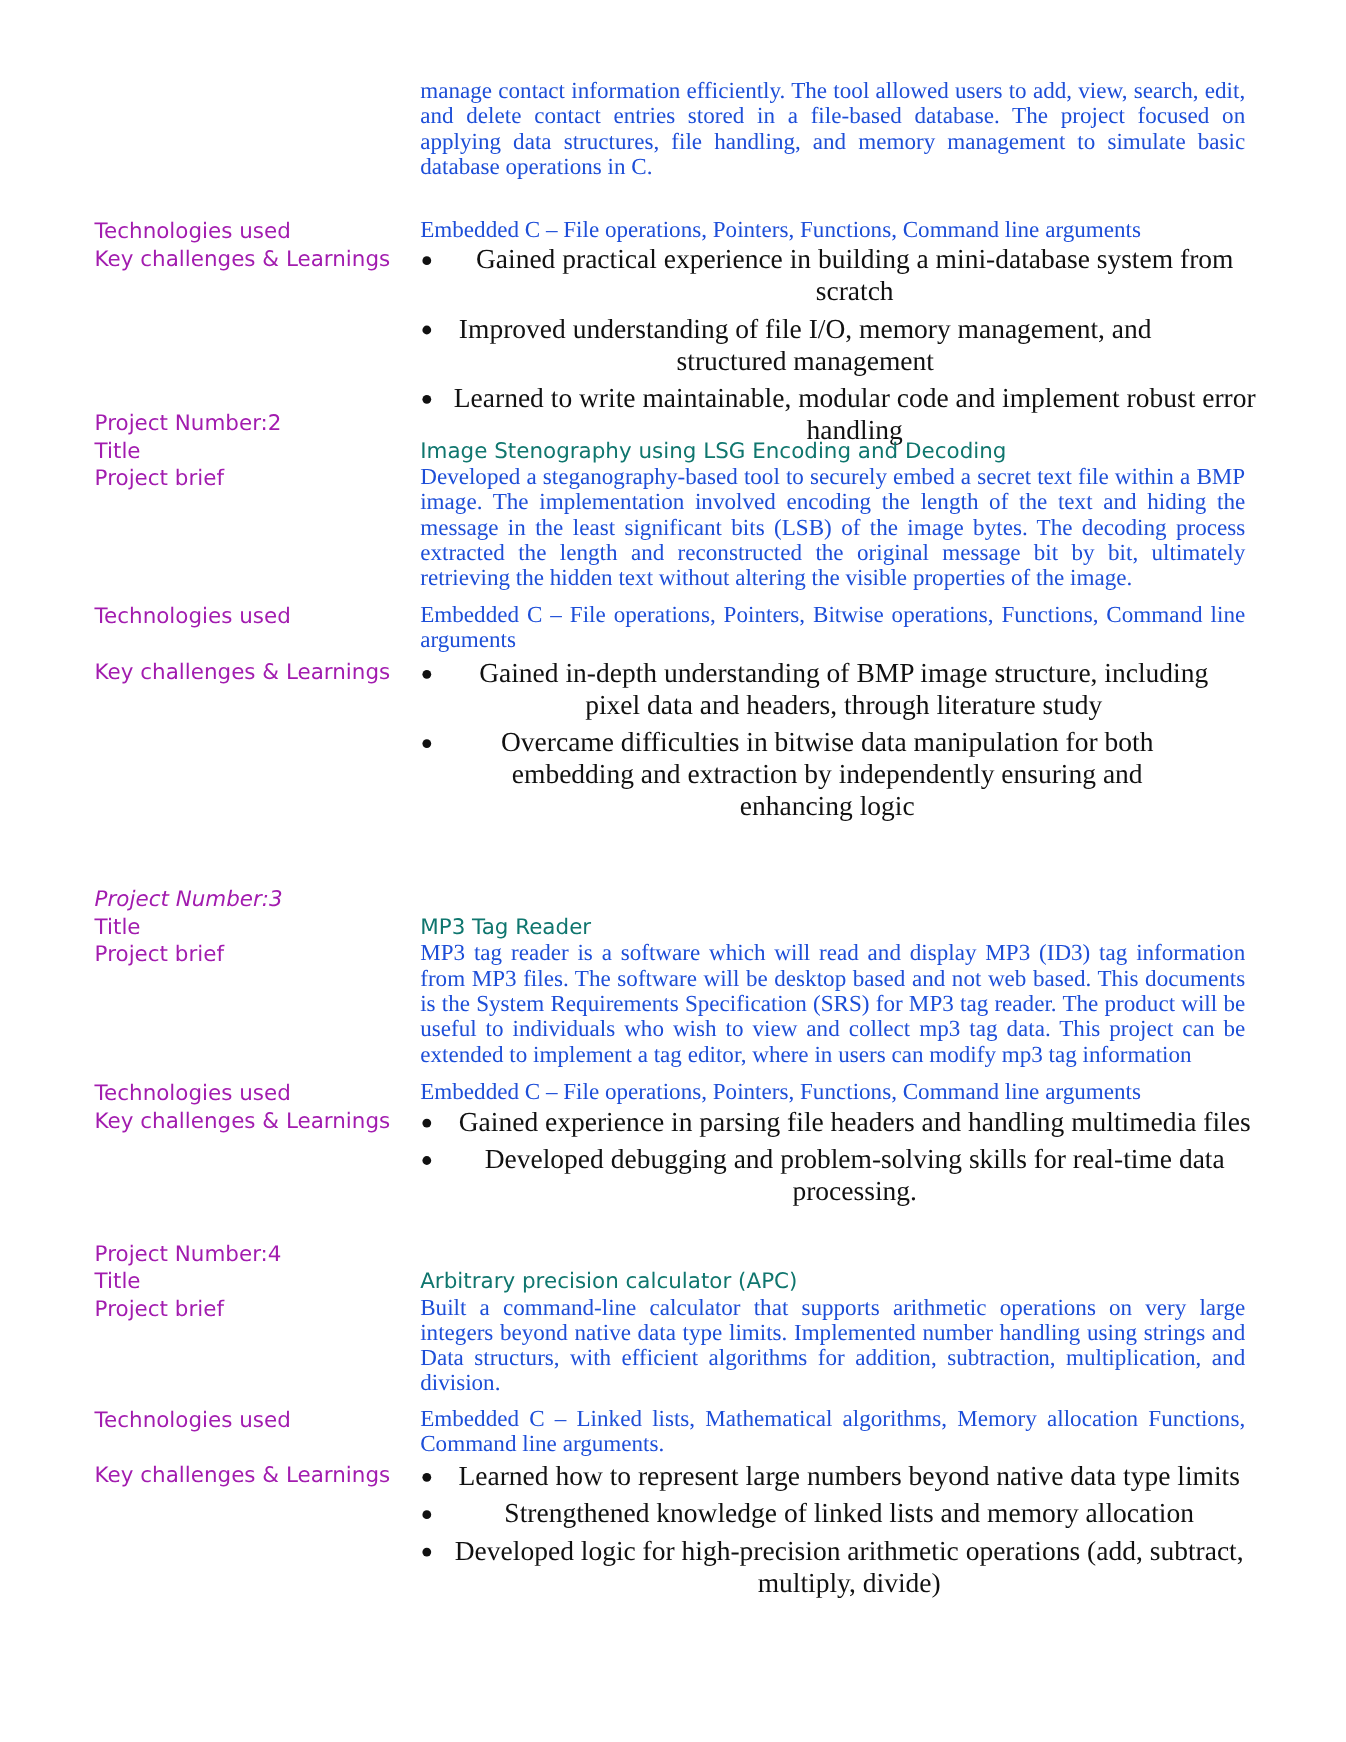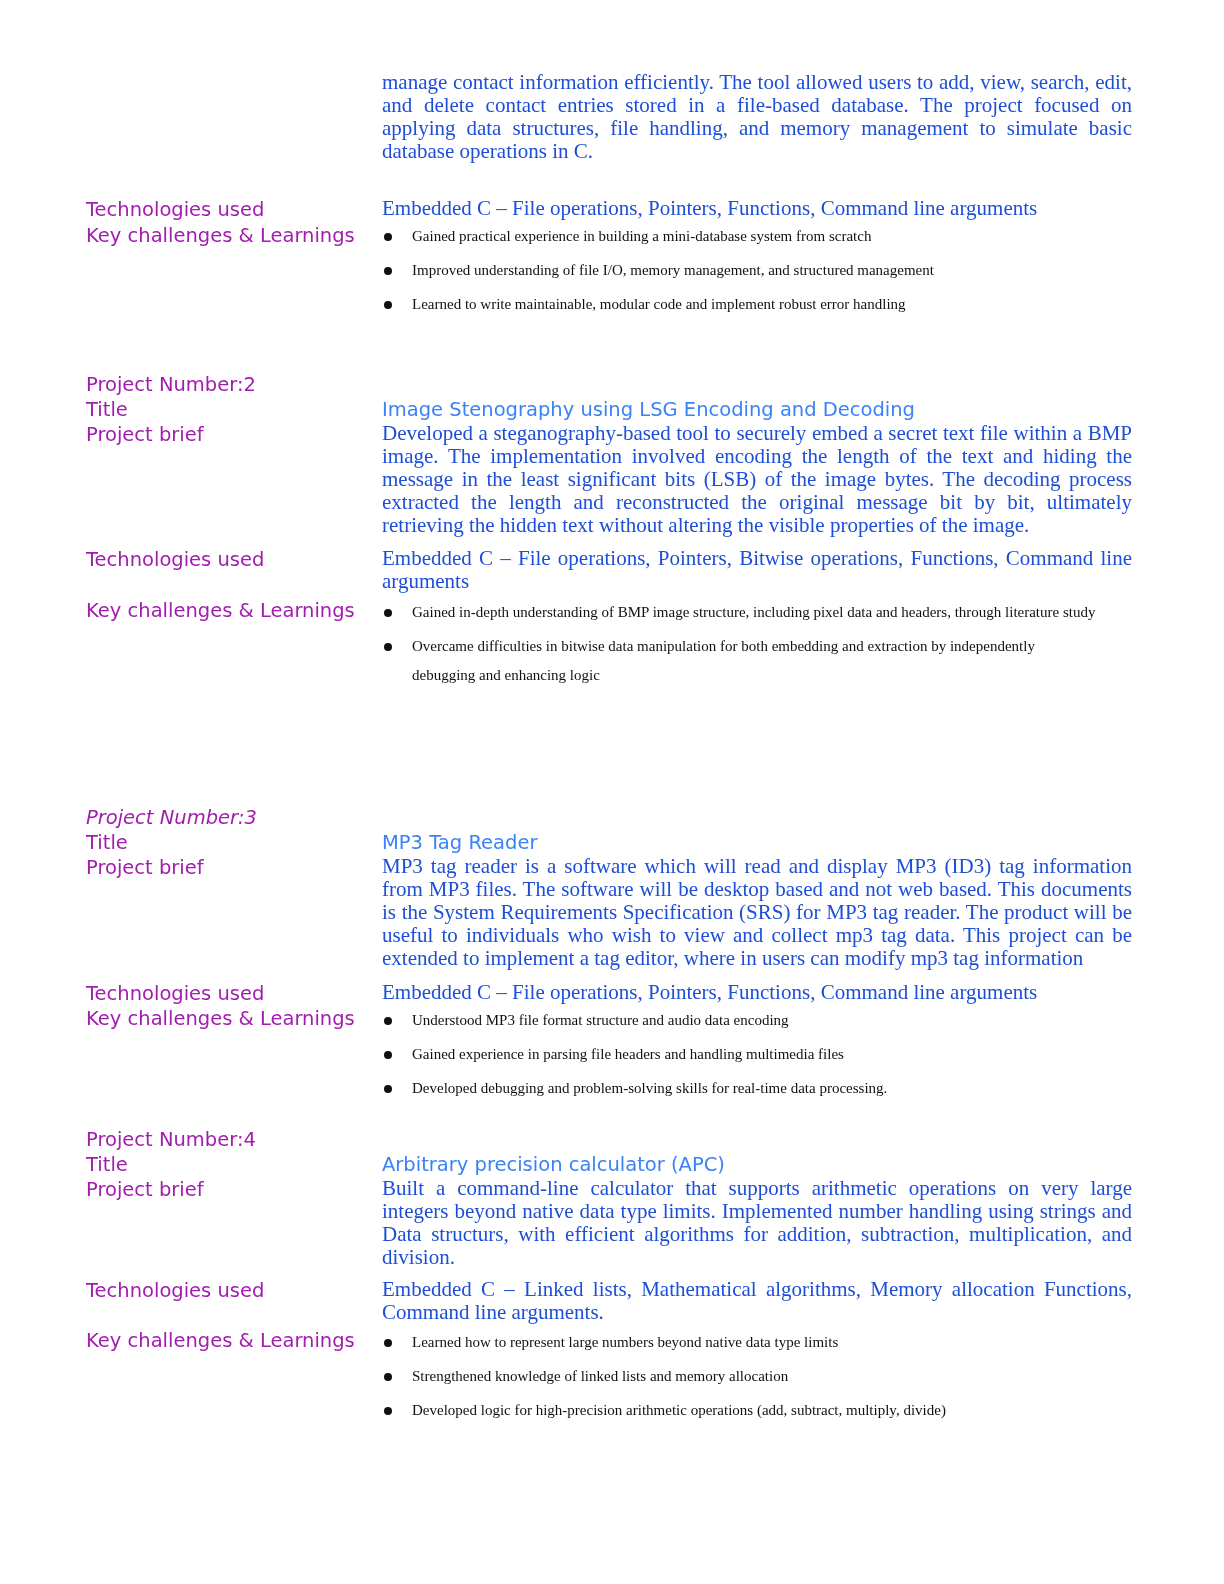--- a/index.html
+++ b/index.html
@@ -12,26 +12,26 @@
     }
     .val {
       position: absolute; left: 382px; width: 750px;
       font-family: "Liberation Serif", serif; font-size: 21px; line-height: 23px;
       color: #1d4ed8; margin: 0;
     }
     .justify { text-align: justify; text-align-last: left; }
     .title-text {
       position: absolute; left: 382px;
       font-family: "DejaVu Sans", sans-serif; font-size: 19.5px; line-height: 25px;
-      color: #3b82f6; white-space: nowrap;
+      color: #0f766e; white-space: nowrap;
     }
     .bullets { position: absolute; left: 382px; width: 760px; margin: 0; padding: 0; list-style: none; }
     .bullets li {
       position: relative; padding-left: 30px; margin: 0 0 5px 0;
-      font-family: "Liberation Serif", serif; font-size: 15px; line-height: 29px; color: #111;
+      font-family: "Liberation Serif", serif; font-size: 25px; line-height: 29px; color: #111; text-align: center;
     }
     .bullets li .txt { display: block; text-indent: 0; }
     .bullets li .bullet-dot {
       position: absolute; left: 2px; top: 11px; width: 8px; height: 8px; border-radius: 50%; background: #111;
     }
   </style>
 </head>
 <body>
 
 <div class="page">
@@ -66,39 +66,35 @@
     <div class="label" style="top:547px;">Technologies used</div>
     <p class="val justify" style="top:547px;">Embedded C – File operations, Pointers, Bitwise operations, Functions, Command line arguments</p>
     <div class="label" style="top:598px;">Key challenges &amp; Learnings</div>
     <ul class="bullets" style="top:598px; width:740px;">
       <li>
           <span class="bullet-dot"></span>
           <span class="txt">Gained in-depth understanding of BMP image structure, including pixel data and headers, through literature study</span>
         </li>
       <li style="width:680px;">
           <span class="bullet-dot"></span>
-          <span class="txt">Overcame difficulties in bitwise data manipulation for both embedding and extraction by independently debugging and enhancing logic</span>
+          <span class="txt">Overcame difficulties in bitwise data manipulation for both embedding and extraction by independently ensuring and enhancing logic</span>
         </li>
     </ul>
   </section>
 
   <section>
     <div class="label" style="top:805px;font-style:italic;">Project Number:3</div>
     <div class="label" style="top:830px;">Title</div>
     <div class="title-text" style="top:830px;">MP3 Tag Reader</div>
     <div class="label" style="top:855px;">Project brief</div>
     <p class="val justify" style="top:855px;">MP3 tag reader is a software which will read and display MP3 (ID3) tag information from MP3 files. The software will be desktop based and not web based. This documents is the System Requirements Specification (SRS) for MP3 tag reader. The product will be useful to individuals who wish to view and collect mp3 tag data. This project can be extended to implement a tag editor, where in users can modify mp3 tag information</p>
     <div class="label" style="top:981px;">Technologies used</div>
     <div class="val" style="top:981px;">Embedded C – File operations, Pointers, Functions, Command line arguments</div>
     <div class="label" style="top:1006px;">Key challenges &amp; Learnings</div>
     <ul class="bullets" style="top:1006px;">
-      <li>
-          <span class="bullet-dot"></span>
-          <span class="txt">Understood MP3 file format structure and audio data encoding</span>
-        </li>
       <li>
           <span class="bullet-dot"></span>
           <span class="txt">Gained experience in parsing file headers and handling multimedia files</span>
         </li>
       <li>
           <span class="bullet-dot"></span>
           <span class="txt">Developed debugging and problem-solving skills for real-time data processing.</span>
         </li>
     </ul>
   </section>

